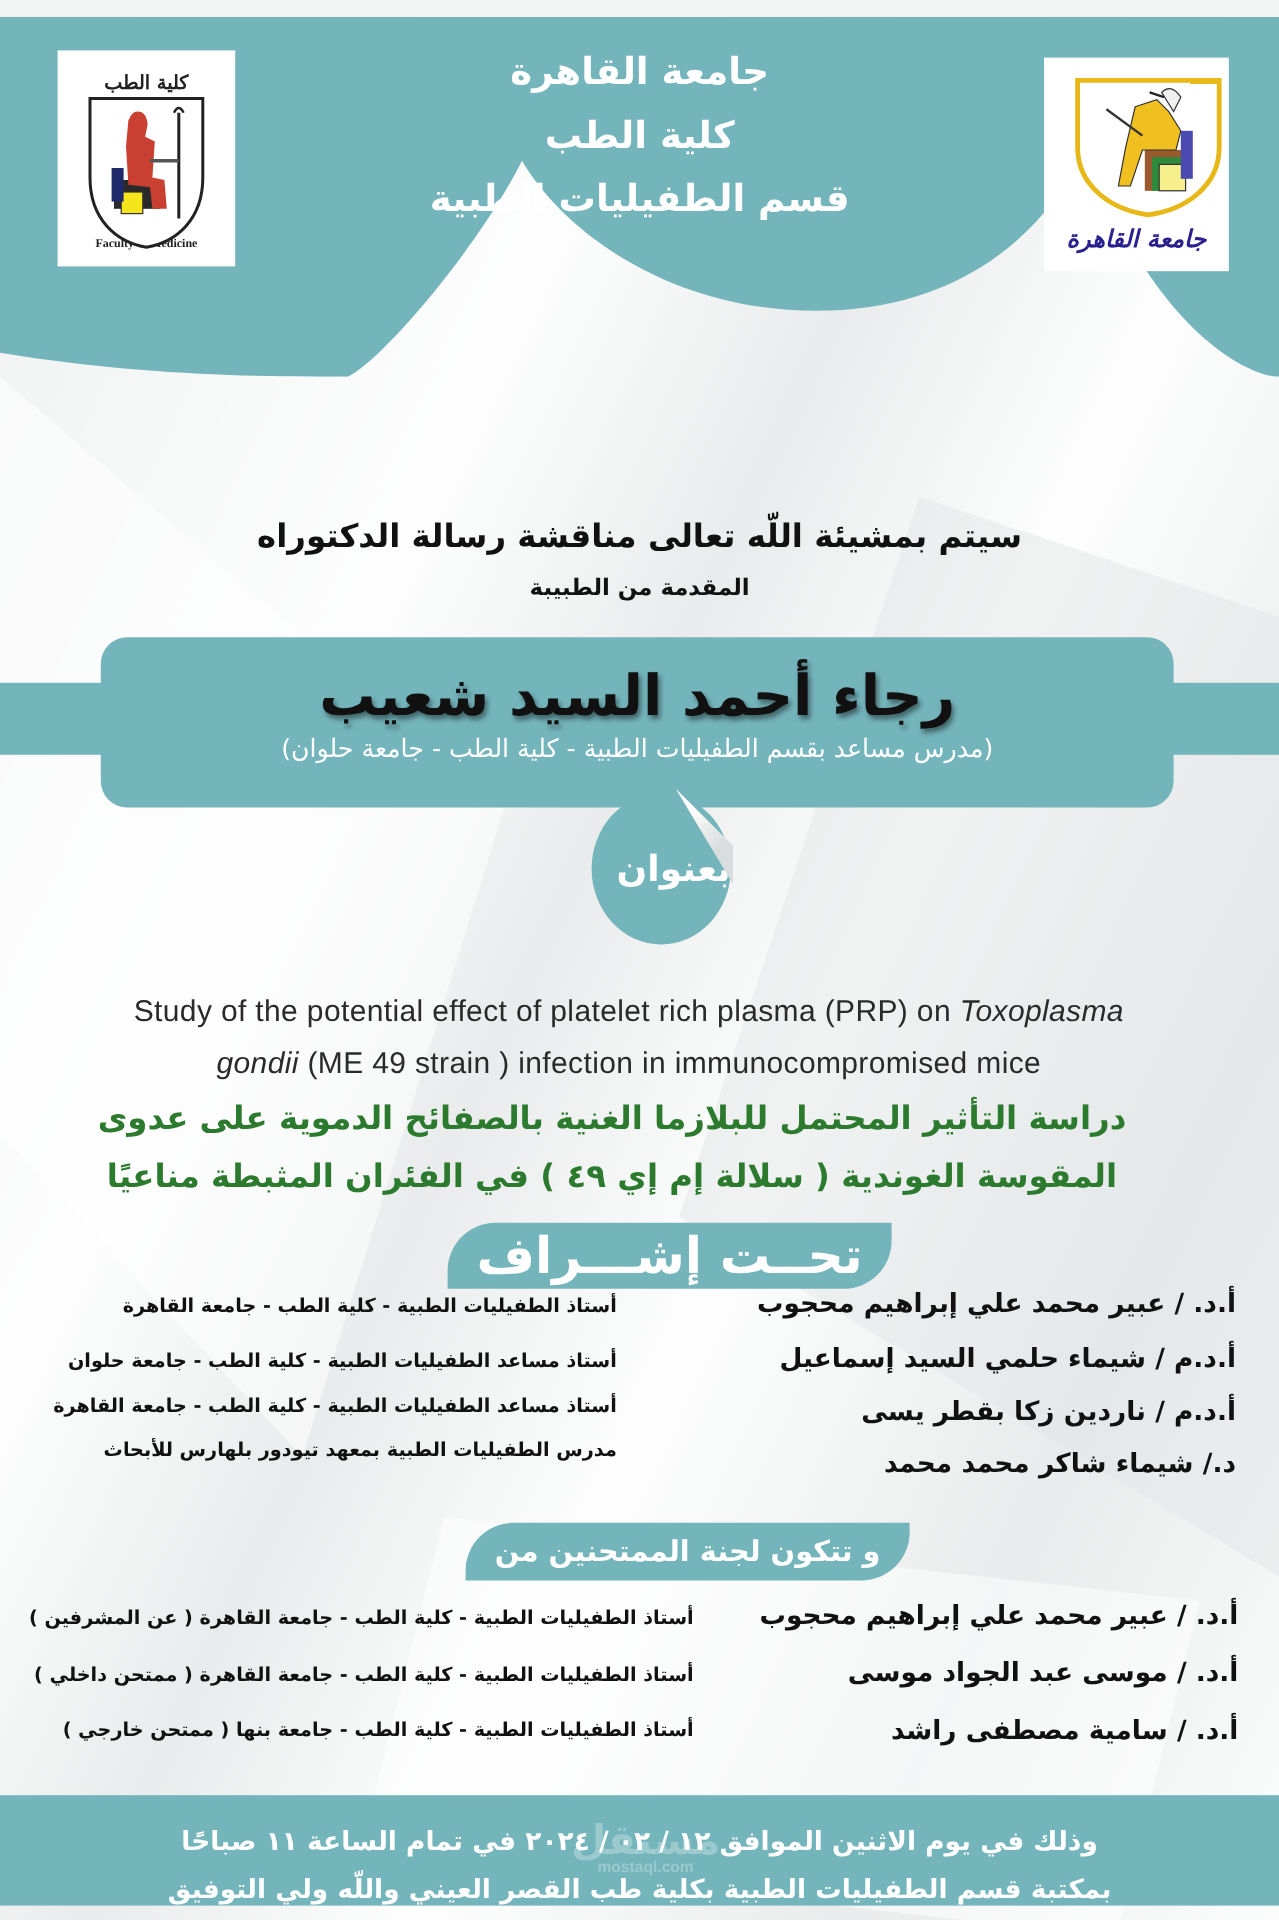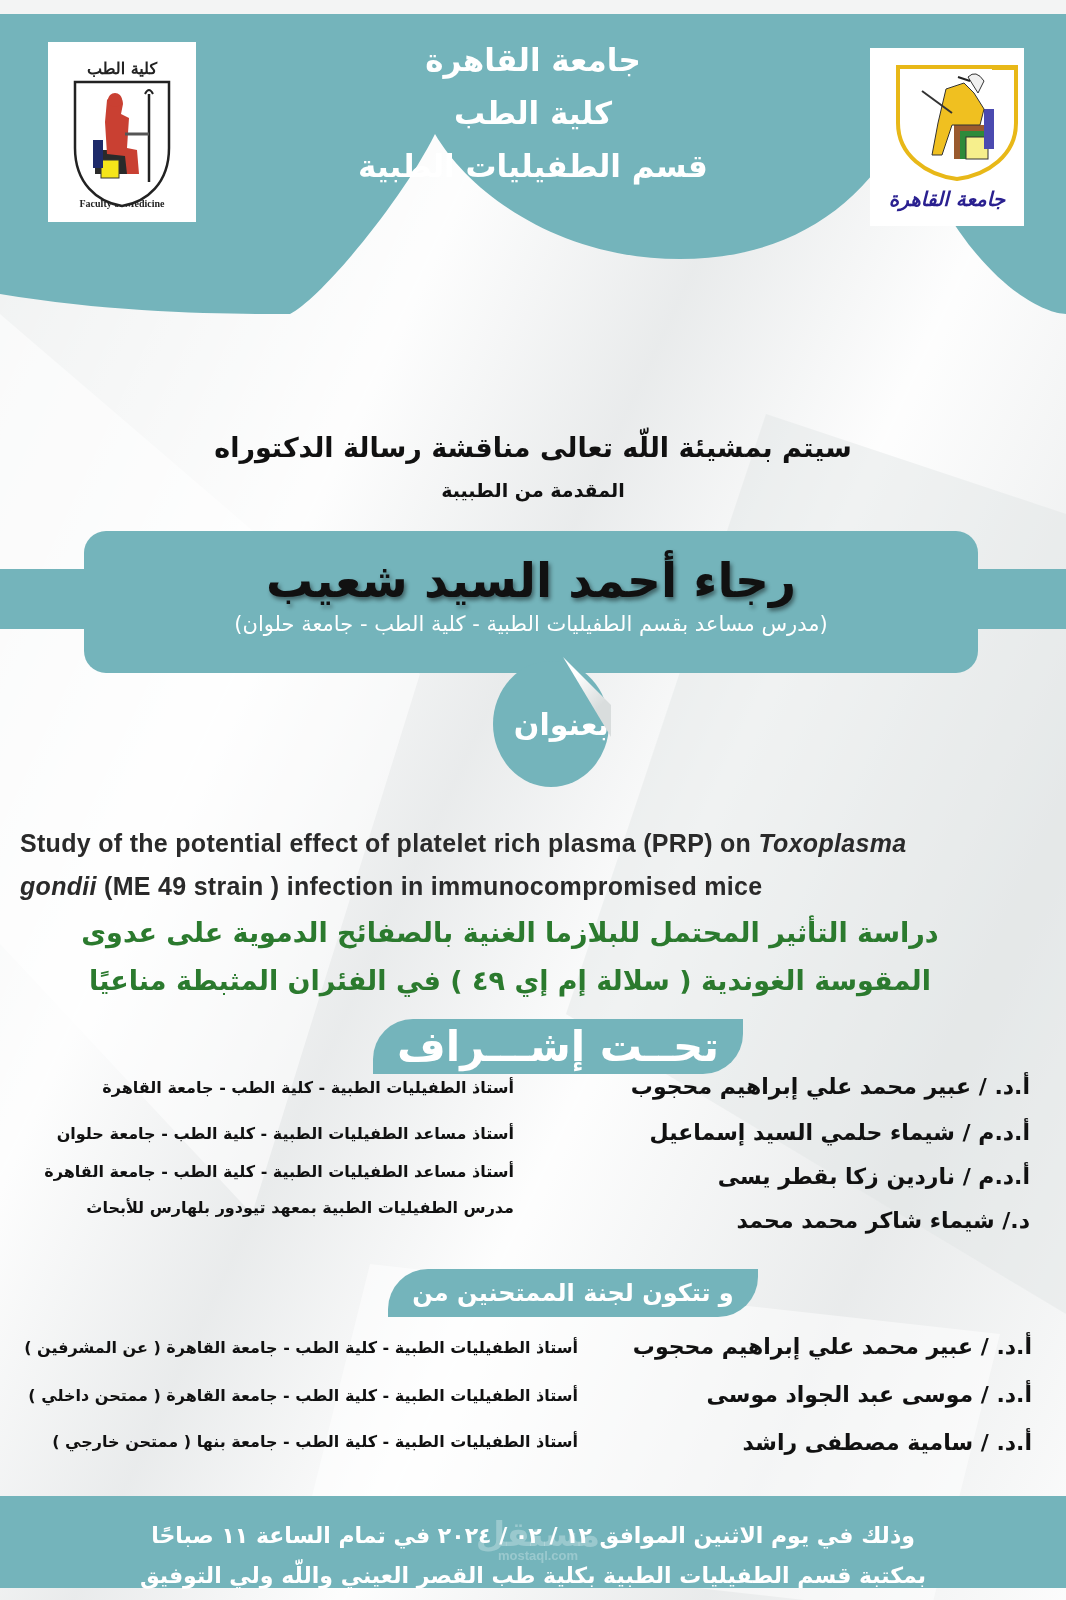--- a/index.html
+++ b/index.html
@@ -80,24 +80,24 @@
     display: flex; align-items: center; 
     color: #fff; font-weight: bold; font-size: 30px; direction: rtl;
   }
   .sticker .peel {
     position: absolute; right: -2px; top: -4px; width: 60px; height: 80px;
     background: linear-gradient(135deg, #ffffff 30%, #d9dddd 70%);
     clip-path: polygon(20% 0, 100% 100%, 100% 60%);
   }
 
   .title-en {
-    position: absolute; left: 20px; top: 808px; width: 1040px;
+    position: absolute; left: 4px; top: 808px; width: 1040px;
     font-family: "Liberation Sans", sans-serif;
-    font-size: 25px; font-weight: bold; color: #2a2a2a;
-    line-height: 43px; letter-spacing: 0.3px;
+    font-size: 25px; font-weight: normal; color: #2a2a2a;
+    text-align: center; line-height: 43px; letter-spacing: 0.3px;
   }
   .title-en em { font-style: italic; }
 
   .title-ar {
     position: absolute; left: 60px; top: 895px; width: 900px;
     direction: rtl; text-align: center;
     color: #2b7a2e; font-weight: bold; font-size: 27px; line-height: 48px;
   }
 
   

